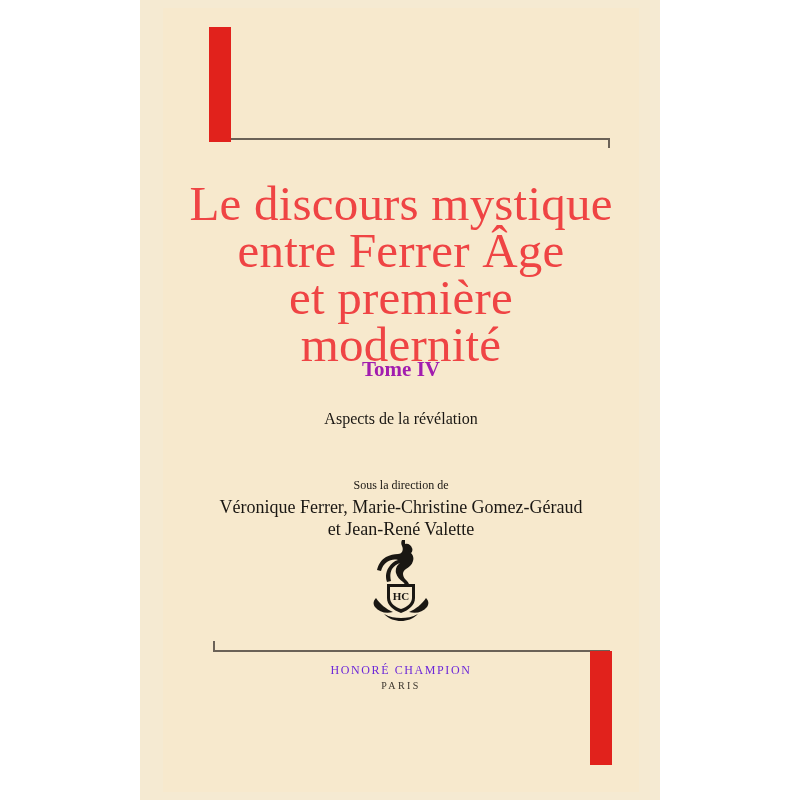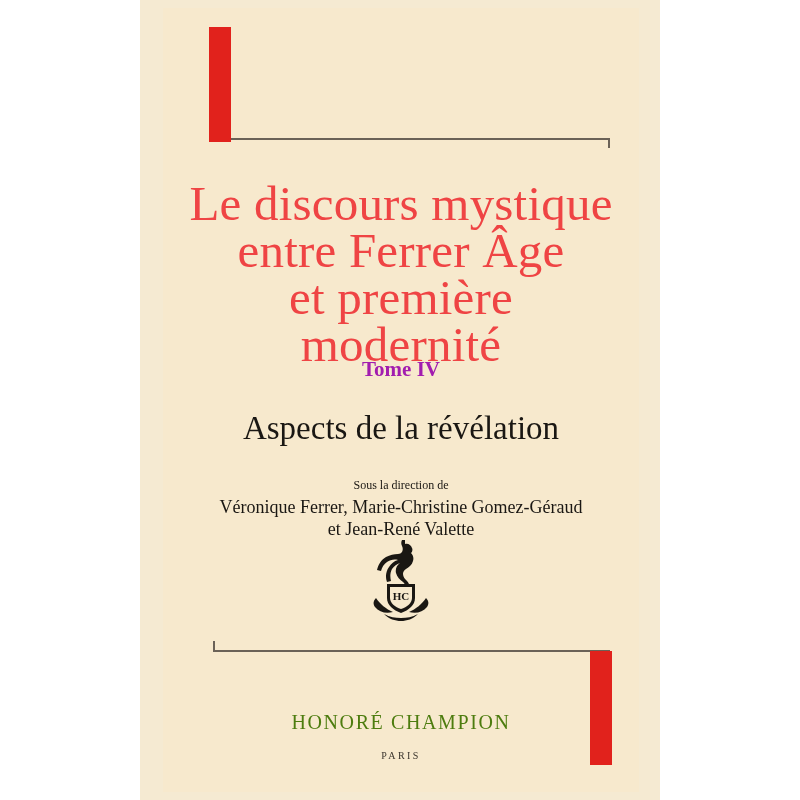--- a/index.html
+++ b/index.html
@@ -124,21 +124,21 @@
     font-weight: bold;
     color: #a21caf;
   }
 
   .subtitle {
     position: absolute;
     left: 183px;
     top: 410px;
     width: 436px;
     text-align: center;
-    font-size: 33px;
+    font-size: 16px;
     color: #1a1713;
   }
 
   .editors {
     position: absolute;
     left: 183px;
     top: 475px;
     width: 436px;
     text-align: center;
     color: #1a1713;
@@ -164,28 +164,27 @@
 
   .publisher {
     position: absolute;
     left: 183px;
     top: 663px;
     width: 436px;
     text-align: center;
   }
 
   .publisher .pub-name {
-    font-size: 20px;
+    font-size: 12px;
     letter-spacing: 1.6px;
-    color: #4d7c0f;
-    margin-top: 48px;
+    color: #6d28d9;
   }
 
   .publisher .pub-city {
-    margin-top: 16px;
+    margin-top: 2px;
     font-size: 10px;
     letter-spacing: 2.4px;
     color: #3a342c;
   }
 </style>
 </head>
 <body>
 
 <div id="page">
 

